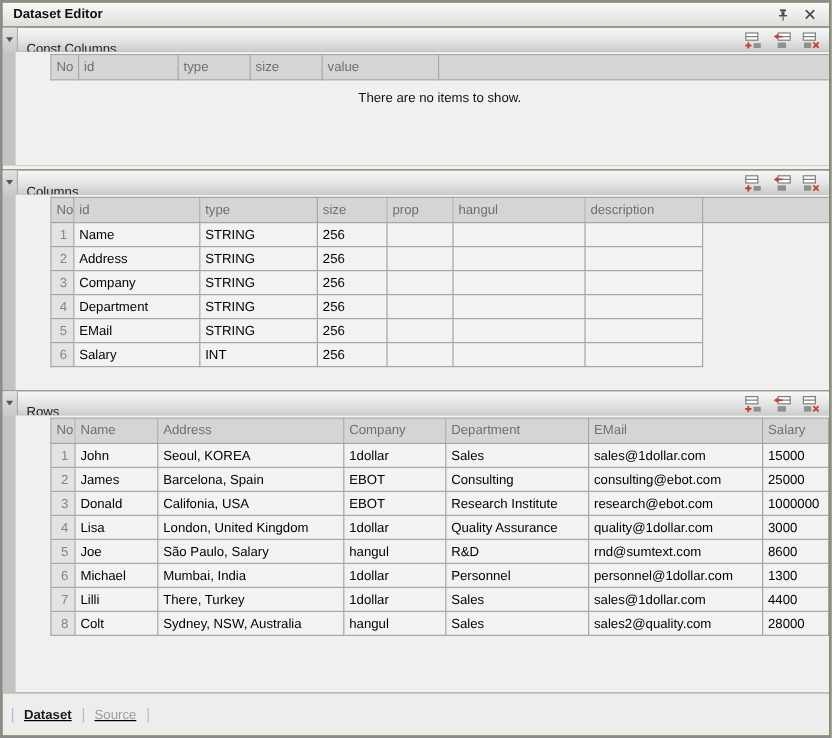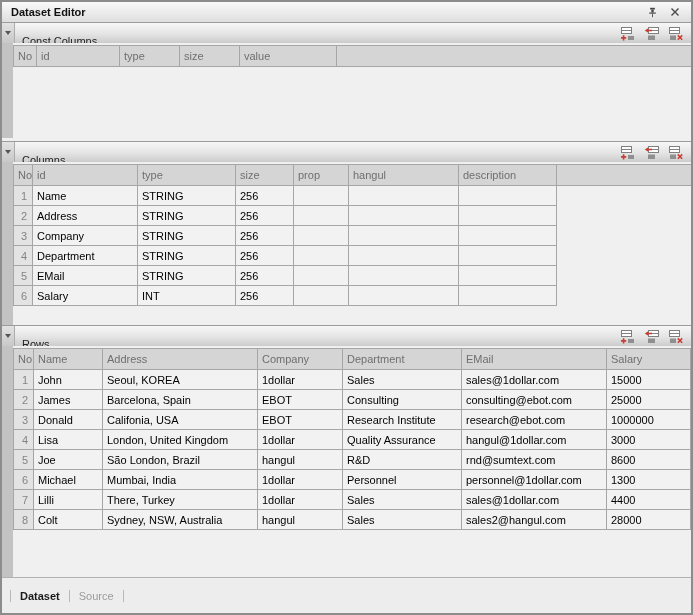--- a/index.html
+++ b/index.html
@@ -43,21 +43,21 @@
     width: 0; height: 0;
     border-left: 3px solid transparent; border-right: 3px solid transparent;
     border-top: 4px solid #555;
   }
   .section-title { margin-left: 7px; color: #222; margin-top: 16px; }
   .section-tools { margin-left: auto; margin-right: 7px; display: flex; gap: 8px; }
   .tool-btn { width: 16px; height: 15px; display: flex; align-items: center; justify-content: center; }
 
   .section-body { display: flex; overflow: hidden; background: #f0f0f0; }
   .gutter { flex: 0 0 11px; background: #c3c3c3; }
-  .content { flex: 1; overflow: hidden; padding-top: 2px; }
+  .content { flex: 1; overflow: hidden; padding-top: 2px; padding-left: 29px; }
 
   .body-const { flex: 0 0 95px; }
   .body-cols  { flex: 0 0 163px; }
   .body-rows  { flex: 0 0 231px; }
   .gap { flex: 0 0 3px; background: #f0f0f0; }
 
   
   table.grid { width: 100%; border-collapse: collapse; table-layout: fixed; }
   table.grid th, table.grid td {
     border-right: 1px solid #a6a6a6;
@@ -87,21 +87,21 @@
   .tbl-rows th:nth-child(5){width:119px} .tbl-rows th:nth-child(6){width:145px}
 
   .empty-msg { text-align: center; padding-top: 9px; color: #111; }
 
   
   .tabbar {
     flex: 1;
     border-top: 1px solid #b2b2b2;
     background: #ededed;
     display: flex; align-items: center;
-    padding-left: 8px; gap: 9px;
+    padding-left: 8px; gap: 9px; text-decoration: underline;
   }
   .tab-sep { width: 1px; height: 12px; background: #b8b8b8; }
   .tab { color: #9b9b9b; }
   .tab.active { color: #1a1a1a; font-weight: bold; }
 </style>
 </head>
 <body>
 
 <div class="window">
 
@@ -167,20 +167,21 @@
               <th>No</th>
               <th>id</th>
               <th>type</th>
               <th>size</th>
               <th>value</th>
               <th class="filler"></th>
             </tr>
           </thead>
           <tbody></tbody>
       </table>
+      <div class="empty-msg">There are no items to show.</div>
     </div>
   </div>
 
   <div class="gap"></div>
 
   <div class="section-header">
     <span class="collapse-box">
       <span class="collapse-arrow"></span>
     </span>
     <span class="section-title">Columns</span>
@@ -363,27 +364,27 @@
               <td>Research Institute</td>
               <td>research@ebot.com</td>
               <td>1000000</td>
             </tr>
             <tr>
               <td class="num">4</td>
               <td>Lisa</td>
               <td>London, United Kingdom</td>
               <td>1dollar</td>
               <td>Quality Assurance</td>
-              <td>hangul@1dollar.com</td>
+              <td>quality@1dollar.com</td>
               <td>3000</td>
             </tr>
             <tr>
               <td class="num">5</td>
               <td>Joe</td>
-              <td>São London, Brazil</td>
+              <td>São Paulo, Salary</td>
               <td>hangul</td>
               <td>R&amp;D</td>
               <td>rnd@sumtext.com</td>
               <td>8600</td>
             </tr>
             <tr>
               <td class="num">6</td>
               <td>Michael</td>
               <td>Mumbai, India</td>
               <td>1dollar</td>
@@ -399,21 +400,21 @@
               <td>Sales</td>
               <td>sales@1dollar.com</td>
               <td>4400</td>
             </tr>
             <tr>
               <td class="num">8</td>
               <td>Colt</td>
               <td>Sydney, NSW, Australia</td>
               <td>hangul</td>
               <td>Sales</td>
-              <td>sales2@hangul.com</td>
+              <td>sales2@quality.com</td>
               <td>28000</td>
             </tr>
           </tbody>
       </table>
     </div>
   </div>
 
   <div class="tabbar">
     <span class="tab-sep"></span>
     <span class="tab active">Dataset</span>

